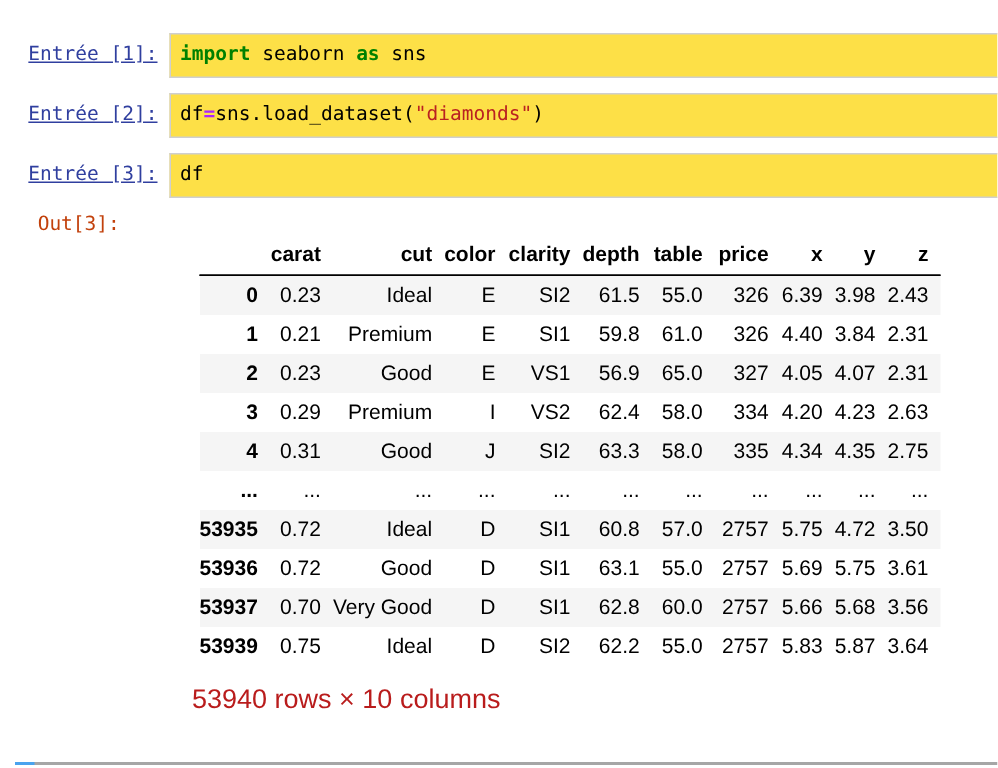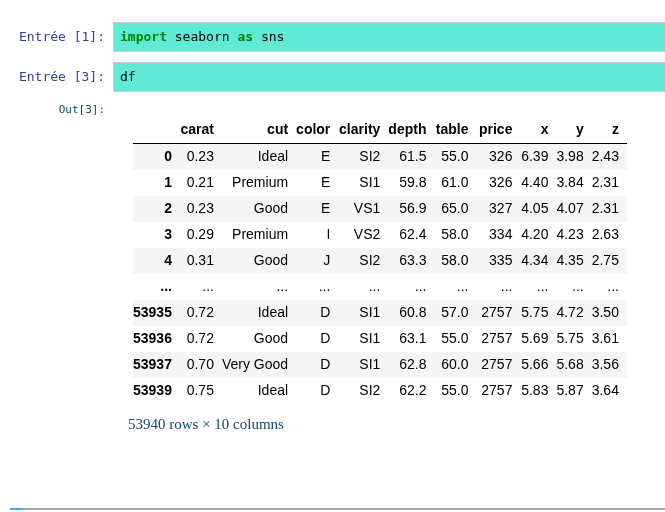--- a/index.html
+++ b/index.html
@@ -6,56 +6,56 @@
   html, body { margin: 0; padding: 0; }
   body {
     width: 665px; height: 512px; background: #ffffff; overflow: hidden;
     font-family: "Liberation Sans", sans-serif; position: relative;
   }
   .notebook { padding-top: 22px; }
   .cell { display: flex; margin-bottom: 10px; }
   .prompt {
     flex: none; width: 105px; text-align: right;
     font-family: "DejaVu Sans Mono", monospace; font-size: 13px;
-    color: #303F9F; line-height: 30px; white-space: pre;
+    color: #303F9F; line-height: 30px; white-space: pre; text-decoration: underline;
   }
   .input-box {
     flex: 1; margin-left: 8px; height: 30px;
     border: 1px solid #cfcfcf; border-right: none;
-    background: #5eead4; padding-left: 6px;
+    background: #fde047; padding-left: 6px;
   }
   .input-box code {
     font-family: "DejaVu Sans Mono", monospace; font-size: 13px;
     line-height: 28px; white-space: pre; color: #000;
   }
   .tok-kw { color: #008000; font-weight: bold; }
   .tok-op { color: #AA22FF; font-weight: bold; }
   .tok-str { color: #BA2121; }
   .tok-pl { color: #000000; }
   .out-row { display: flex; margin-top: 4px; }
   .out-prompt {
-    flex: none; width: 105px; text-align: right;
-    font-family: "DejaVu Sans Mono", monospace; font-size: 11px;
-    color: #0c4a6e; line-height: 16px; white-space: pre;
+    flex: none; width: 105px; text-align: center;
+    font-family: "DejaVu Sans Mono", monospace; font-size: 13px;
+    color: #c2410c; line-height: 16px; white-space: pre;
   }
   .out-content { margin-left: 8px; }
   table.dataframe {
     border-collapse: collapse; margin-left: 20px; margin-top: 15px;
     font-family: "Liberation Sans", sans-serif; font-size: 14px;
     table-layout: fixed;
   }
   table.dataframe th, table.dataframe td {
     text-align: right; vertical-align: middle;
     padding: 5px 8px 6px 0; line-height: 15px;
     white-space: nowrap; overflow: hidden;
   }
   table.dataframe thead th { font-weight: bold; border-bottom: 1px solid #000; }
   table.dataframe tbody th { font-weight: bold; }
   table.dataframe tbody tr:nth-child(odd) { background: #f5f5f5; }
-  .df-footer { margin-left: 15px; margin-top: 12px; font-size: 15px; color: #0c4a6e; font-family: Liberation Serif, serif; }
+  .df-footer { margin-left: 15px; margin-top: 12px; font-size: 18px; color: #b91c1c; }
   .hscrollbar {
     position: absolute; bottom: 2px; left: 10px; right: 0; height: 2px;
     background: #a6a6a6;
   }
   .hscrollbar .thumb {
     position: absolute; left: 0; top: 0; height: 2px; width: 13px;
     background: #4aa3ee;
   }
 </style>
 </head>
@@ -63,20 +63,26 @@
 
 <div class="notebook">
 
   <div class="cell">
     <div class="prompt">Entrée [1]:</div>
     <div class="input-box">
       <code><span class="tok-kw">import</span><span class="tok-pl"> seaborn </span><span class="tok-kw">as</span><span class="tok-pl"> sns</span></code>
     </div>
   </div>
 
+  <div class="cell">
+    <div class="prompt">Entrée [2]:</div>
+    <div class="input-box">
+      <code><span class="tok-pl">df</span><span class="tok-op">=</span><span class="tok-pl">sns.load_dataset(</span><span class="tok-str">"diamonds"</span><span class="tok-pl">)</span></code>
+    </div>
+  </div>
 
   <div class="cell">
     <div class="prompt">Entrée [3]:</div>
     <div class="input-box">
       <code><span class="tok-pl">df</span></code>
     </div>
   </div>
 
   <div class="out-row">
     <div class="out-prompt">Out[3]:</div>

